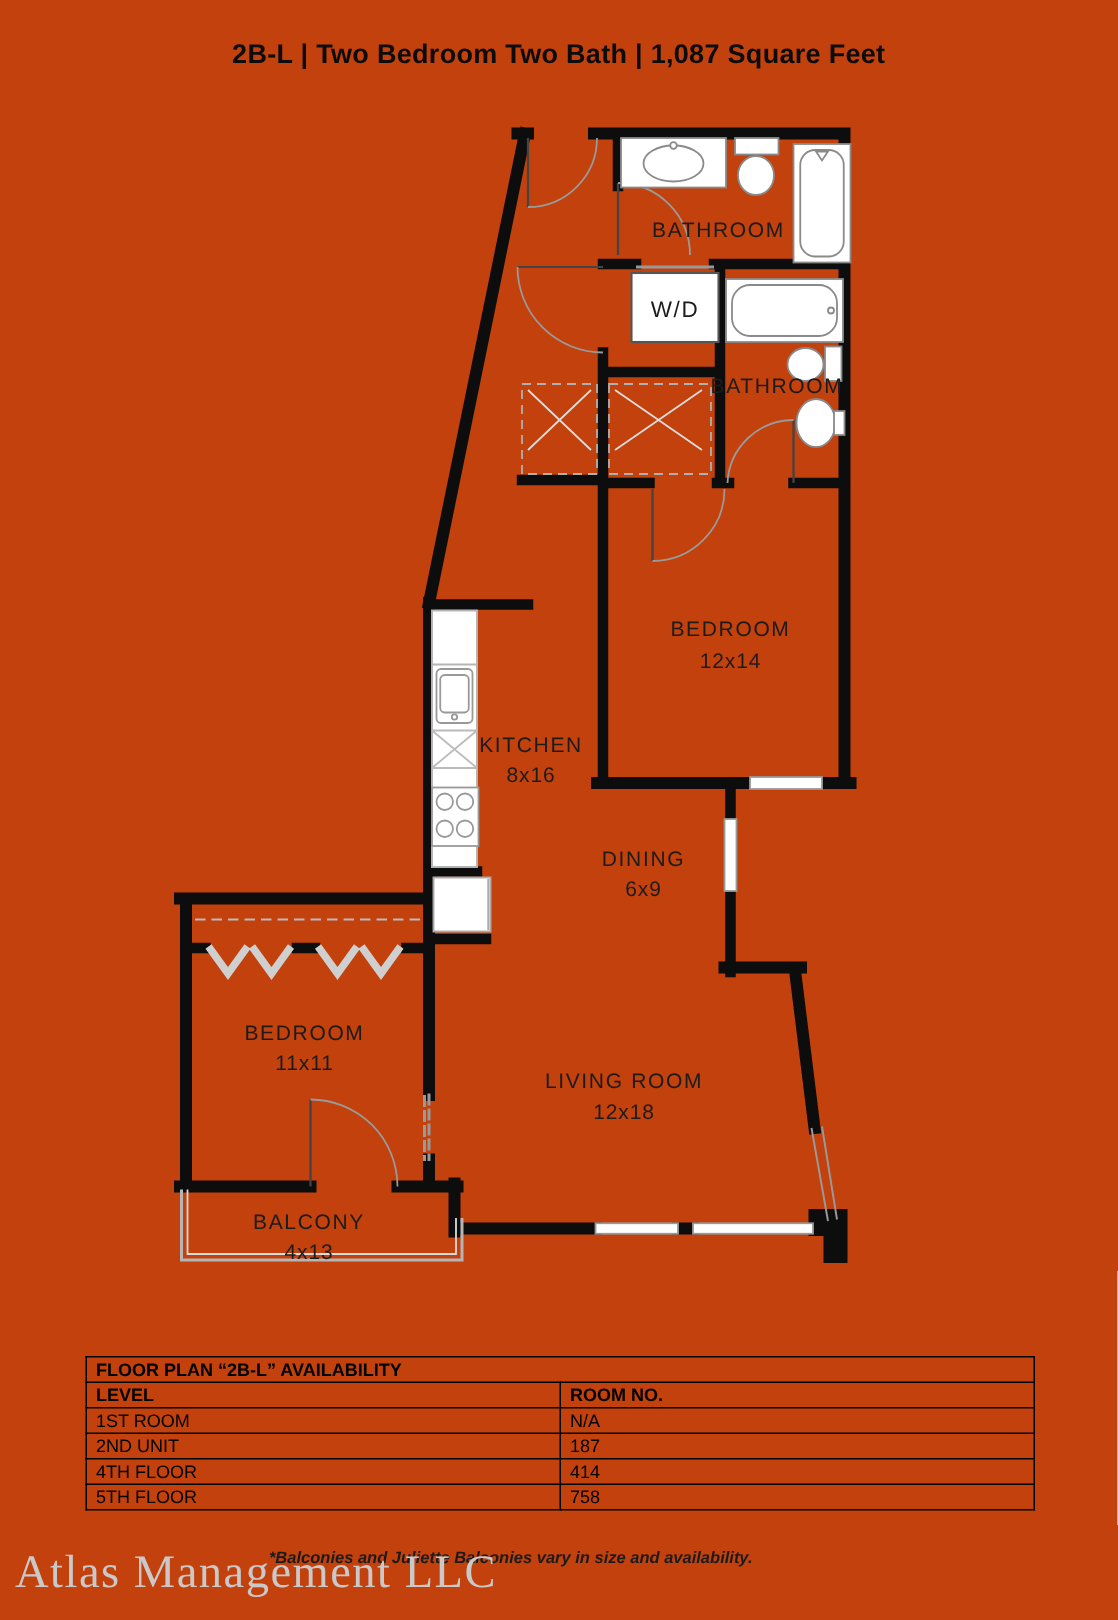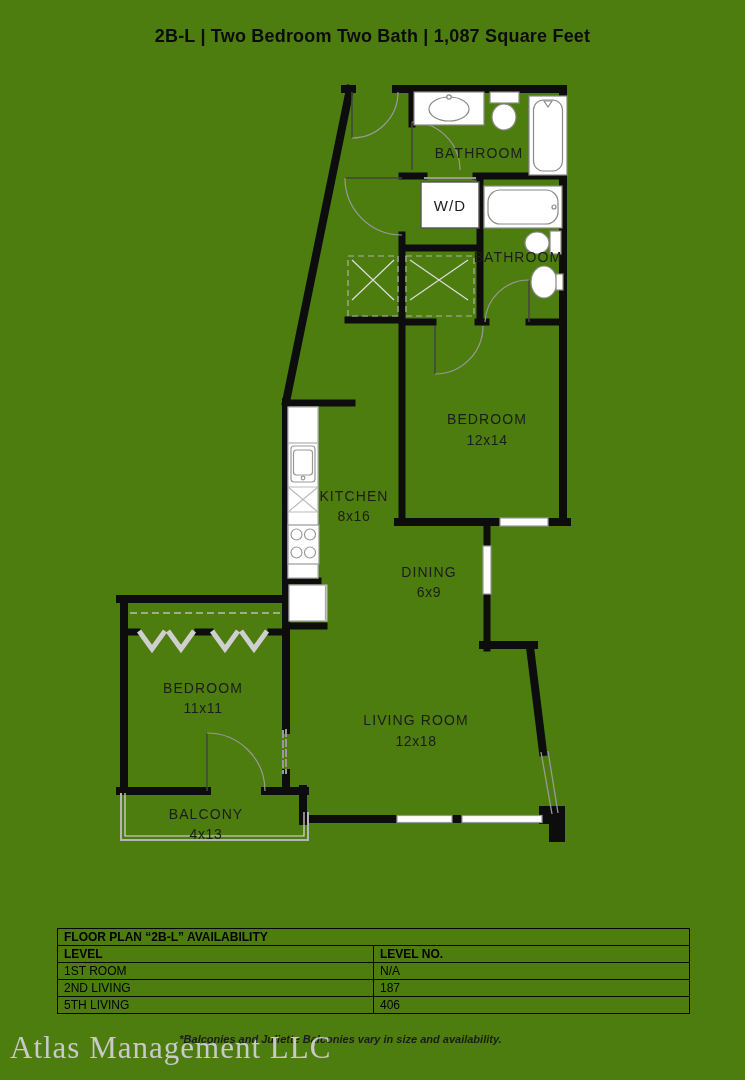--- a/index.html
+++ b/index.html
@@ -1,25 +1,25 @@
 <!DOCTYPE html>
 <html><head>
 <meta charset="utf-8">
 <style>
   html,body{margin:0;padding:0;background:#fff;}
-  #page{position:relative;width:745px;height:1080px;background:#4d7c0f;overflow:hidden;
+  #page{position:relative;width:745px;height:1080px;background:#c2410c;overflow:hidden;
         font-family:"Liberation Sans",sans-serif;}
   .plan-title{position:absolute;top:26px;left:0;width:745px;text-align:center;
         font-size:18px;font-weight:bold;color:#0c0c0c;letter-spacing:.2px;}
   svg text{font-family:"Liberation Sans",sans-serif;fill:#1c1c1c;letter-spacing:1.1px;}
   .room-label{font-size:14px;}
   .room-dims{font-size:14px;letter-spacing:.6px;}
   .wd-label{font-size:15px;}
   
-  .avail{position:absolute;left:57px;top:928px;width:633px;border-collapse:collapse;
+  .avail{position:absolute;left:57px;top:904px;width:633px;border-collapse:collapse;
         table-layout:fixed;font-size:12px;color:#000;}
   .avail td{border:1.5px solid #000;height:16px;padding:0 0 0 6px;vertical-align:middle;line-height:1;}
   .avail .t-title{font-weight:bold;font-size:12px;}
   .avail .t-head{font-weight:bold;}
   .col-level{width:70px;}
   
   .disclaimer{position:absolute;top:1033px;left:0;width:625px;text-align:center;
         font-size:11px;font-style:italic;font-weight:600;color:#1b1b1b;margin-left:28px;}
   .company{position:absolute;left:10px;top:1030px;font-family:"Liberation Serif",serif;
         font-size:31px;color:#c9c9c9;letter-spacing:1px;}
@@ -213,33 +213,37 @@
     </g>
   </svg>
 
   <table class="avail">
     <tbody>
         <tr>
       <td class="t-title" colspan="2">FLOOR PLAN “2B-L” AVAILABILITY</td>
     </tr>
     <tr>
       <td class="t-head col-level">LEVEL</td>
-      <td class="t-head">LEVEL NO.</td>
+      <td class="t-head">ROOM NO.</td>
     </tr>
     <tr>
       <td>1ST ROOM</td>
       <td>N/A</td>
     </tr>
     <tr>
-      <td>2ND LIVING</td>
+      <td>2ND UNIT</td>
       <td>187</td>
     </tr>
     <tr>
-      <td>5TH LIVING</td>
-      <td>406</td>
+      <td>4TH FLOOR</td>
+      <td>414</td>
+    </tr>
+    <tr>
+      <td>5TH FLOOR</td>
+      <td>758</td>
     </tr>
   </tbody>
     </table>
 
   <div class="disclaimer">*Balconies and Juliette Balconies vary in size and availability.</div>
   <div class="company">Atlas Management LLC</div>
 
 </div>
 
 </body></html>

